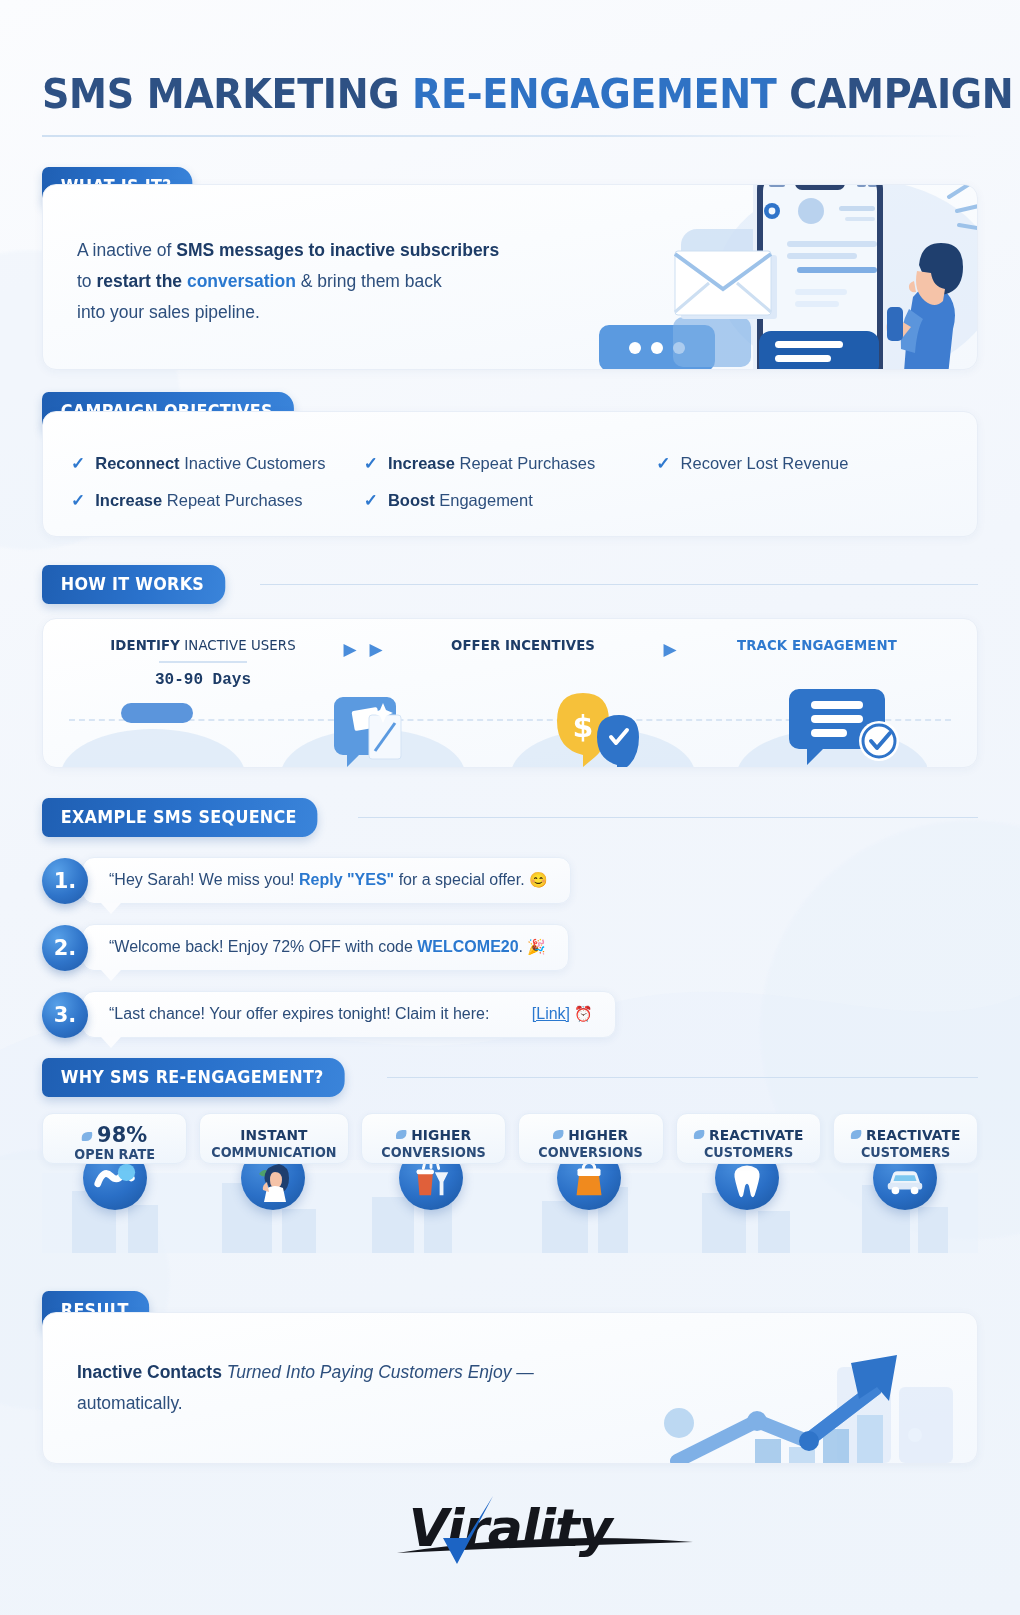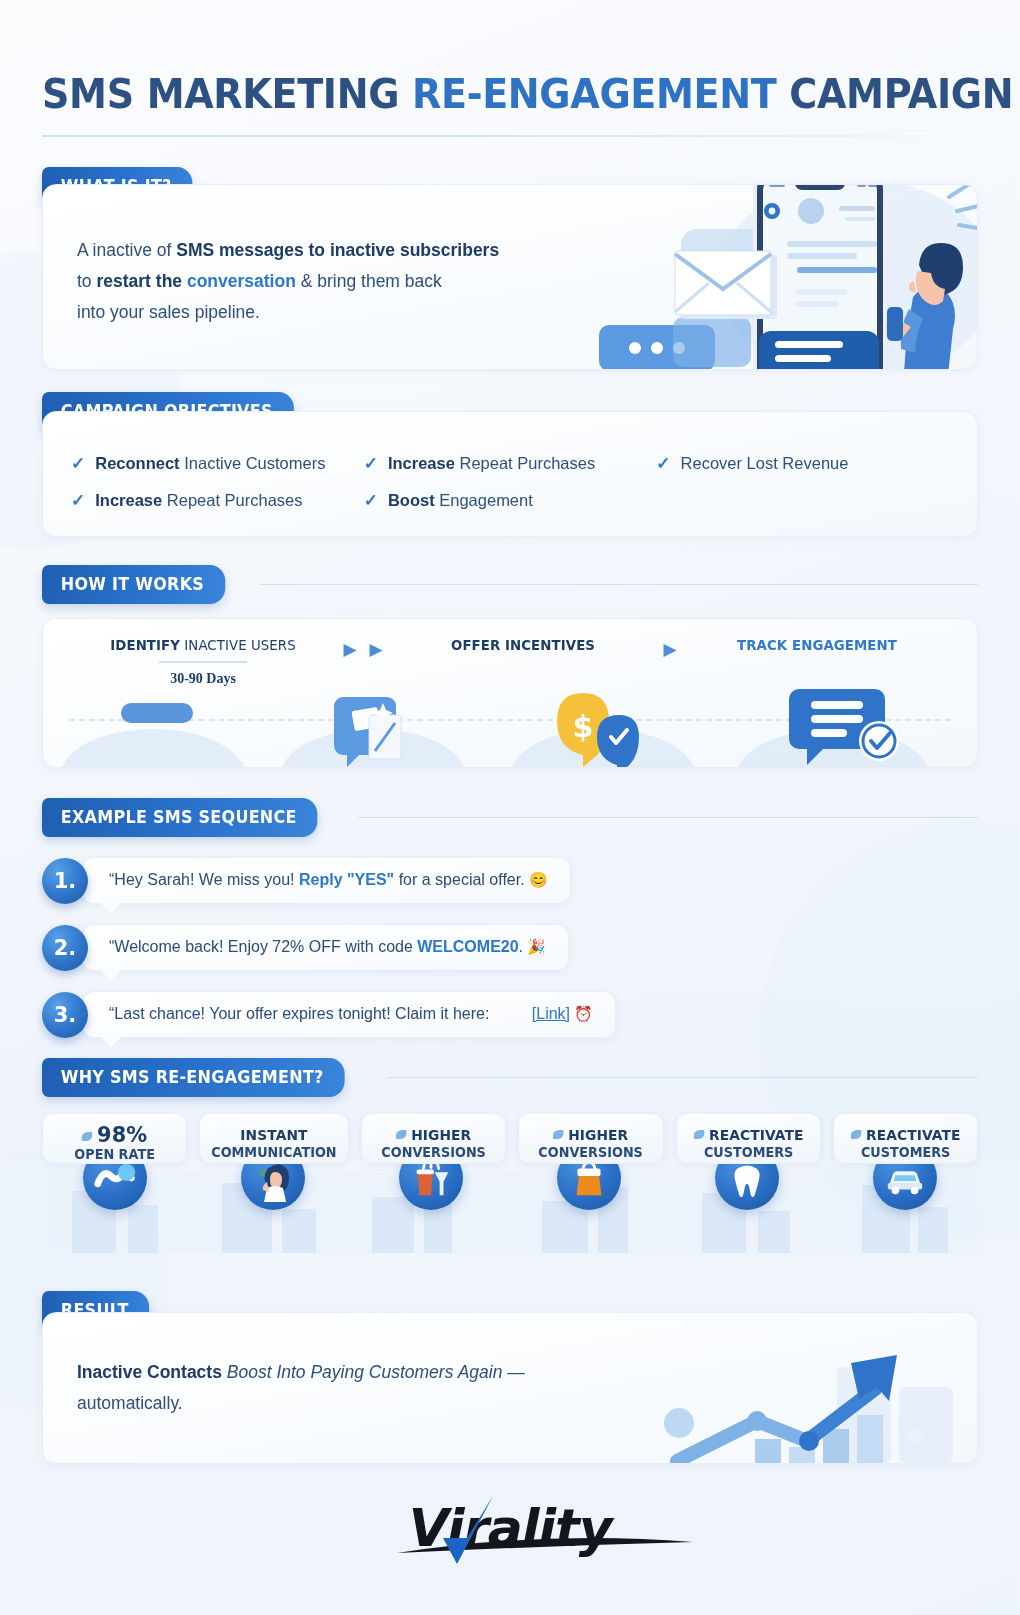--- a/index.html
+++ b/index.html
@@ -88,21 +88,21 @@
   .how-row { display: flex; align-items: flex-start; position: relative; z-index: 4; }
   .how-step { flex: 1; text-align: center; position: relative; }
   .how-step .label {
     font-family: "DejaVu Sans", sans-serif; font-weight: 700; font-size: 14px;
     letter-spacing: .1px; color: #1d3c67; line-height: 17px; transform: scaleX(.95);
   }
   .how-step .label .thin { font-weight: 400; }
   .how-step.s4 .label { color: #2f79cf; }
   .how-arrow { width: 26px; padding-top: 2px; text-align: center; color: #4a8ddb; font-size: 17px; }
   .how-under { width: 88px; height: 2px; background: #d3e2f3; margin: 7px auto 0; }
-  .how-days { font-family:Liberation Serif, serif; font-weight:700; font-size: 14px; color: #1d3c67; margin-top: 8px; }
+  .how-days { font-family:Liberation Mono, monospace; font-weight:700; font-size: 16px; color: #1d3c67; margin-top: 8px; }
   .dotline { position: absolute; left: 26px; right: 26px; top: 100px; border-top: 2px dashed #d8e5f4; z-index: 1; }
   .how-ills { position: absolute; left: 0; right: 0; bottom: 0; height: 78px; z-index: 3; }
 
   
   .sec-sms { margin-top: 30px; }
   .sms-list { margin-top: 20px; position: relative; z-index: 3; }
   .sms-row { display: flex; align-items: center; margin-bottom: 20px; position: relative; }
   .sms-num {
     width: 46px; height: 46px; border-radius: 50%;
     background: radial-gradient(circle at 33% 28%, #57a0e8 0%, #2f74c9 55%, #1f59a8 100%);
@@ -468,21 +468,21 @@
       </div>
     </div>
   </div>
 
   <div class="sec sec-res">
     <div class="badge-row">
       <div class="badge">RESULT</div>
     </div>
     <div class="card res-card">
       <div class="res-text">
-        <b>Inactive Contacts </b><i>Boost Into Paying Customers Again</i><span> —</span><br>
+        <b>Inactive Contacts </b><i>Turned Into Paying Customers Enjoy</i><span> —</span><br>
         <span>automatically.</span>
       </div>
       <svg class="res-ill" viewBox="0 0 330 140">
         <rect x="200" y="44" width="54" height="96" rx="6" fill="#dfeaf8" opacity=".7"></rect>
         <rect x="262" y="64" width="54" height="76" rx="6" fill="#dfeaf8" opacity=".7"></rect>
         <circle cx="42" cy="100" r="15" fill="#bcd8f2"></circle>
         <circle cx="278" cy="112" r="7" fill="#eaf2fc"></circle>
         <rect x="118" y="116" width="26" height="24" fill="#9ec5ea" opacity=".85"></rect>
         <rect x="152" y="124" width="26" height="16" fill="#bcd8f2" opacity=".85"></rect>
         <rect x="186" y="106" width="26" height="34" fill="#9ec5ea" opacity=".85"></rect>

